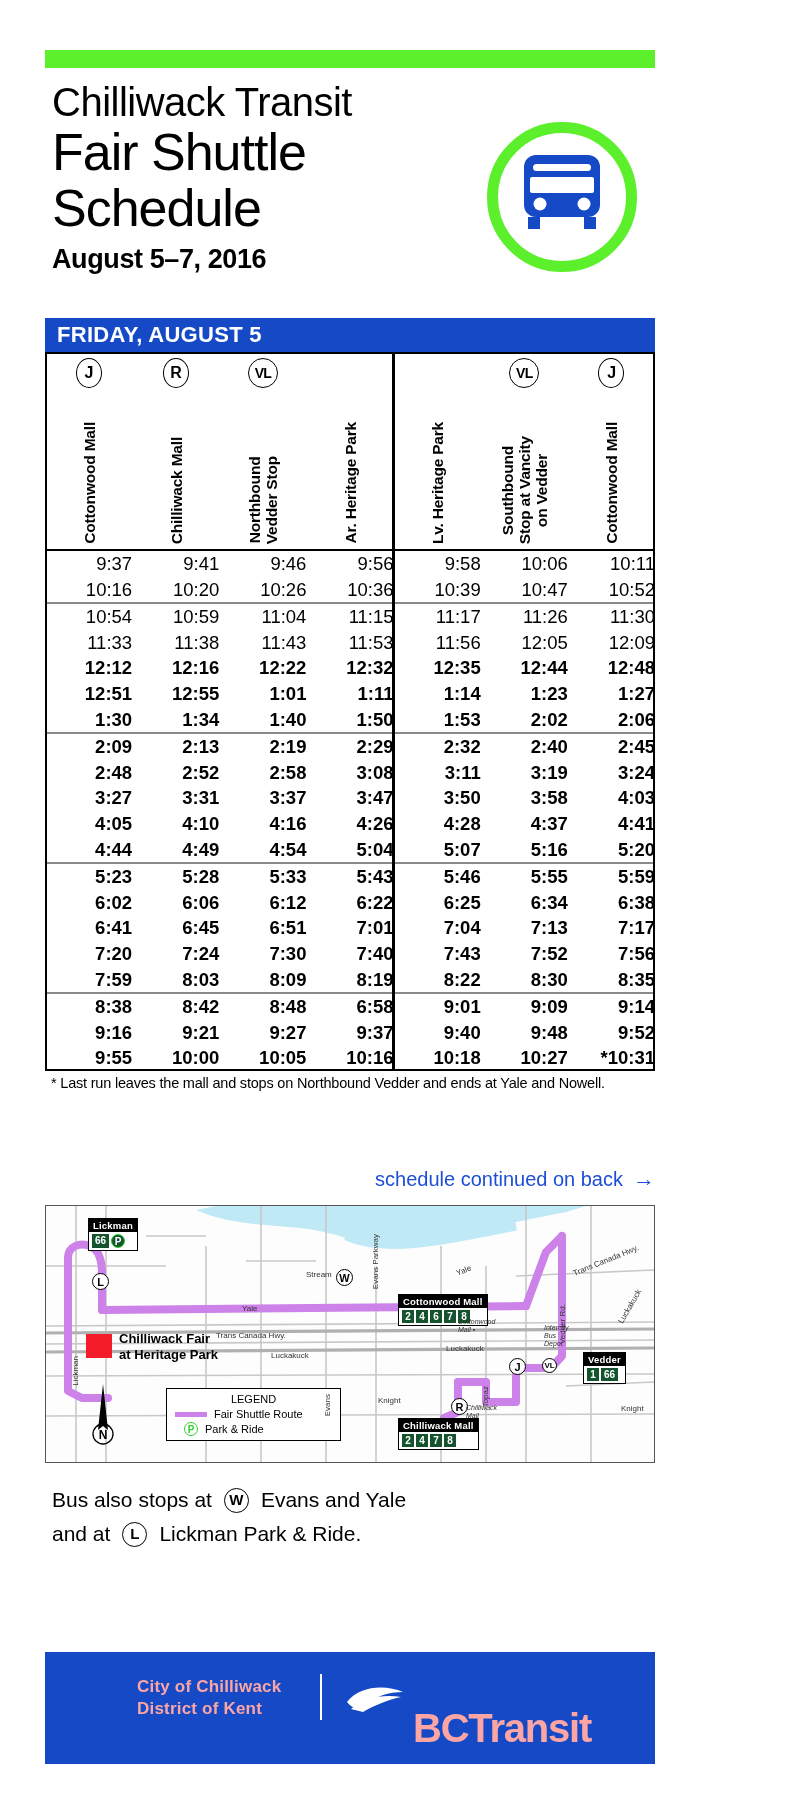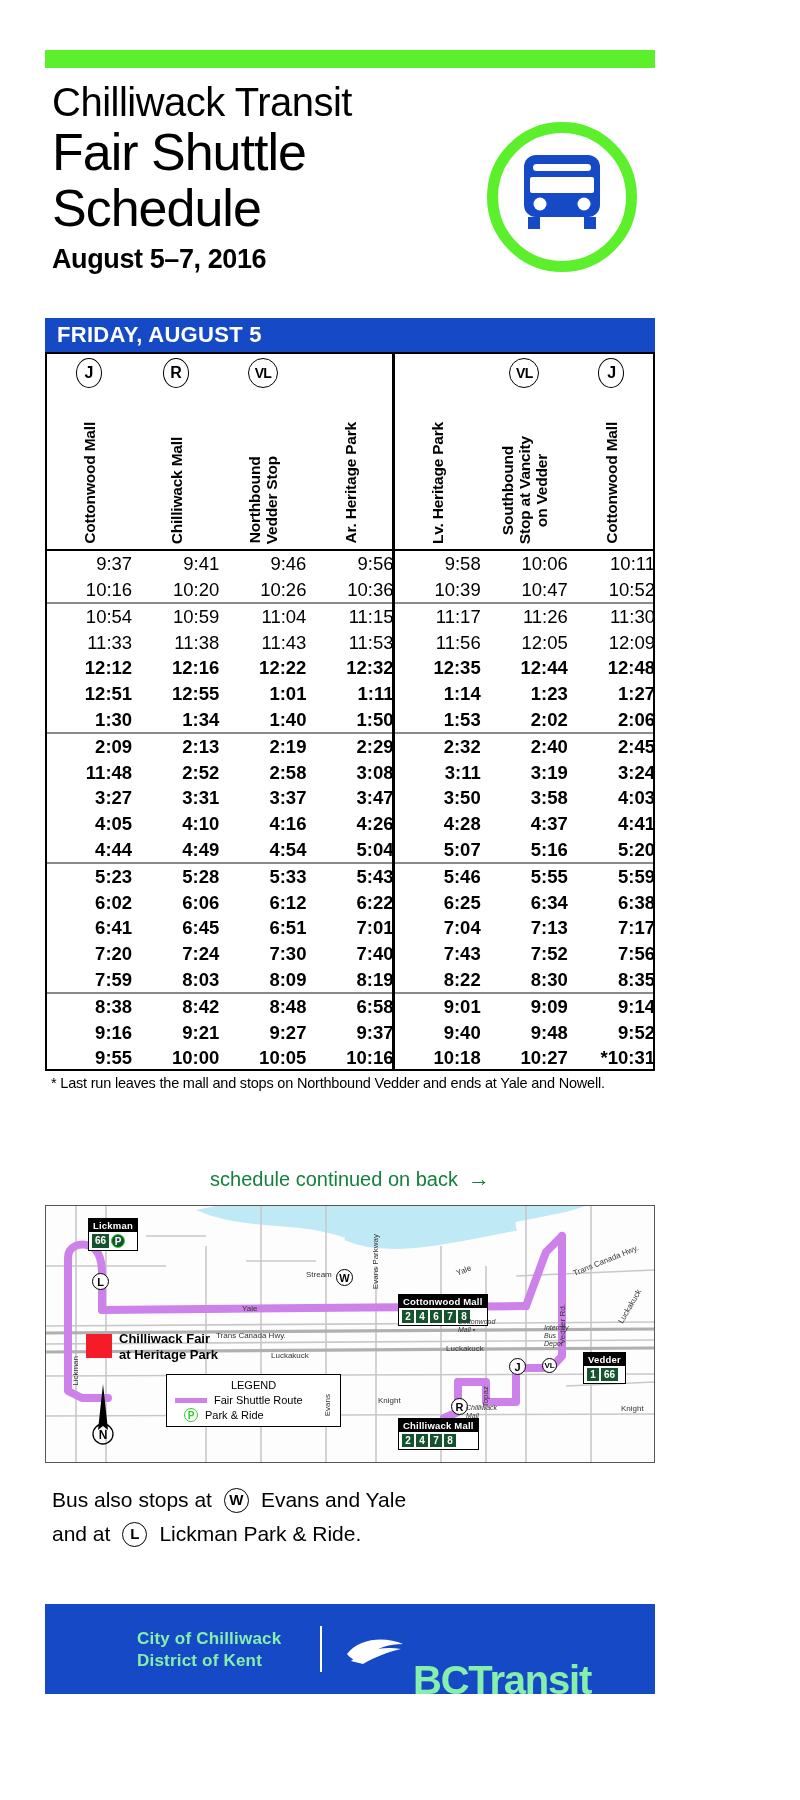--- a/index.html
+++ b/index.html
@@ -89,21 +89,21 @@
     position:absolute; border:2.6px solid #000; pointer-events:none;
   }
 
   .footnote {
     font-size:14.5px; padding:4px 0 4px 6px; white-space:nowrap;
     letter-spacing:-0.2px;
   }
 
   .cont-back {
     position:absolute; left:45px; top:1166px; width:610px;
-    text-align:center; color:#15803d; font-size:20px;
+    text-align:right; color:#1d4ed8; font-size:20px;
   }
   .cont-back .arrow { display:inline-block; margin-left:10px; font-size:22px; }
 
   
   .map {
     position:absolute; left:45px; top:1205px; width:610px; height:258px;
     border:1px solid #555; background:#fdfdfd; overflow:hidden;
   }
   .map svg { position:absolute; left:0; top:0; }
   .map-lbl { position:absolute; font-size:8px; color:#333; white-space:nowrap; }
@@ -153,22 +153,22 @@
     font-size:21px; line-height:34px; height:34px;
   }
   .bot-circ {
     width:25px; height:25px; border-radius:50%; border:1.6px solid #000;
     display:flex; align-items:center; justify-content:center;
     font-size:15px; font-weight:bold;
   }
 
   
   .footer {
-    position:absolute; left:45px; top:1604px; width:610px; height:90px;
-    background:#1549c6; color:#86efac;
+    position:absolute; left:45px; top:1652px; width:610px; height:112px;
+    background:#1549c6; color:#fca5a5;
   }
   .foot-city {
     position:absolute; left:92px; top:24px; font-size:17px; font-weight:bold;
     line-height:22px; letter-spacing:0.2px;
   }
   .foot-div {
     position:absolute; left:275px; top:22px; width:2px; height:46px; background:#fff;
   }
   .foot-brand {
     position:absolute; left:300px; top:26px; font-size:40px; font-weight:bold;
@@ -329,21 +329,21 @@
             <tr class="grp-top">
               <td class="t bold">2:09</td>
               <td class="t bold">2:13</td>
               <td class="t bold">2:19</td>
               <td class="t bold">2:29</td>
               <td class="t bold">2:32</td>
               <td class="t bold">2:40</td>
               <td class="t bold">2:45</td>
             </tr>
             <tr>
-              <td class="t bold">11:48</td>
+              <td class="t bold">2:48</td>
               <td class="t bold">2:52</td>
               <td class="t bold">2:58</td>
               <td class="t bold">3:08</td>
               <td class="t bold">3:11</td>
               <td class="t bold">3:19</td>
               <td class="t bold">3:24</td>
             </tr>
             <tr>
               <td class="t bold">3:27</td>
               <td class="t bold">3:31</td>
@@ -548,21 +548,21 @@
     </div>
 
     <div class="sign" style="left:537px; top:146px;">
       <div class="sname">Vedder</div>
       <div class="routes">
         <span>1</span>
         <span>66</span>
       </div>
     </div>
 
-    <div class="legend" style="left:120px; top:168px; width:175px;">
+    <div class="legend" style="left:120px; top:182px; width:175px;">
       <div class="ltitle">LEGEND</div>
       <div class="lrow">
         <span class="swatch"></span>
         <span>Fair Shuttle Route</span>
       </div>
       <div class="lrow">
         <span class="pr-circ" style="margin-left:9px;">P</span>
         <span>Park &amp; Ride</span>
       </div>
     </div>

